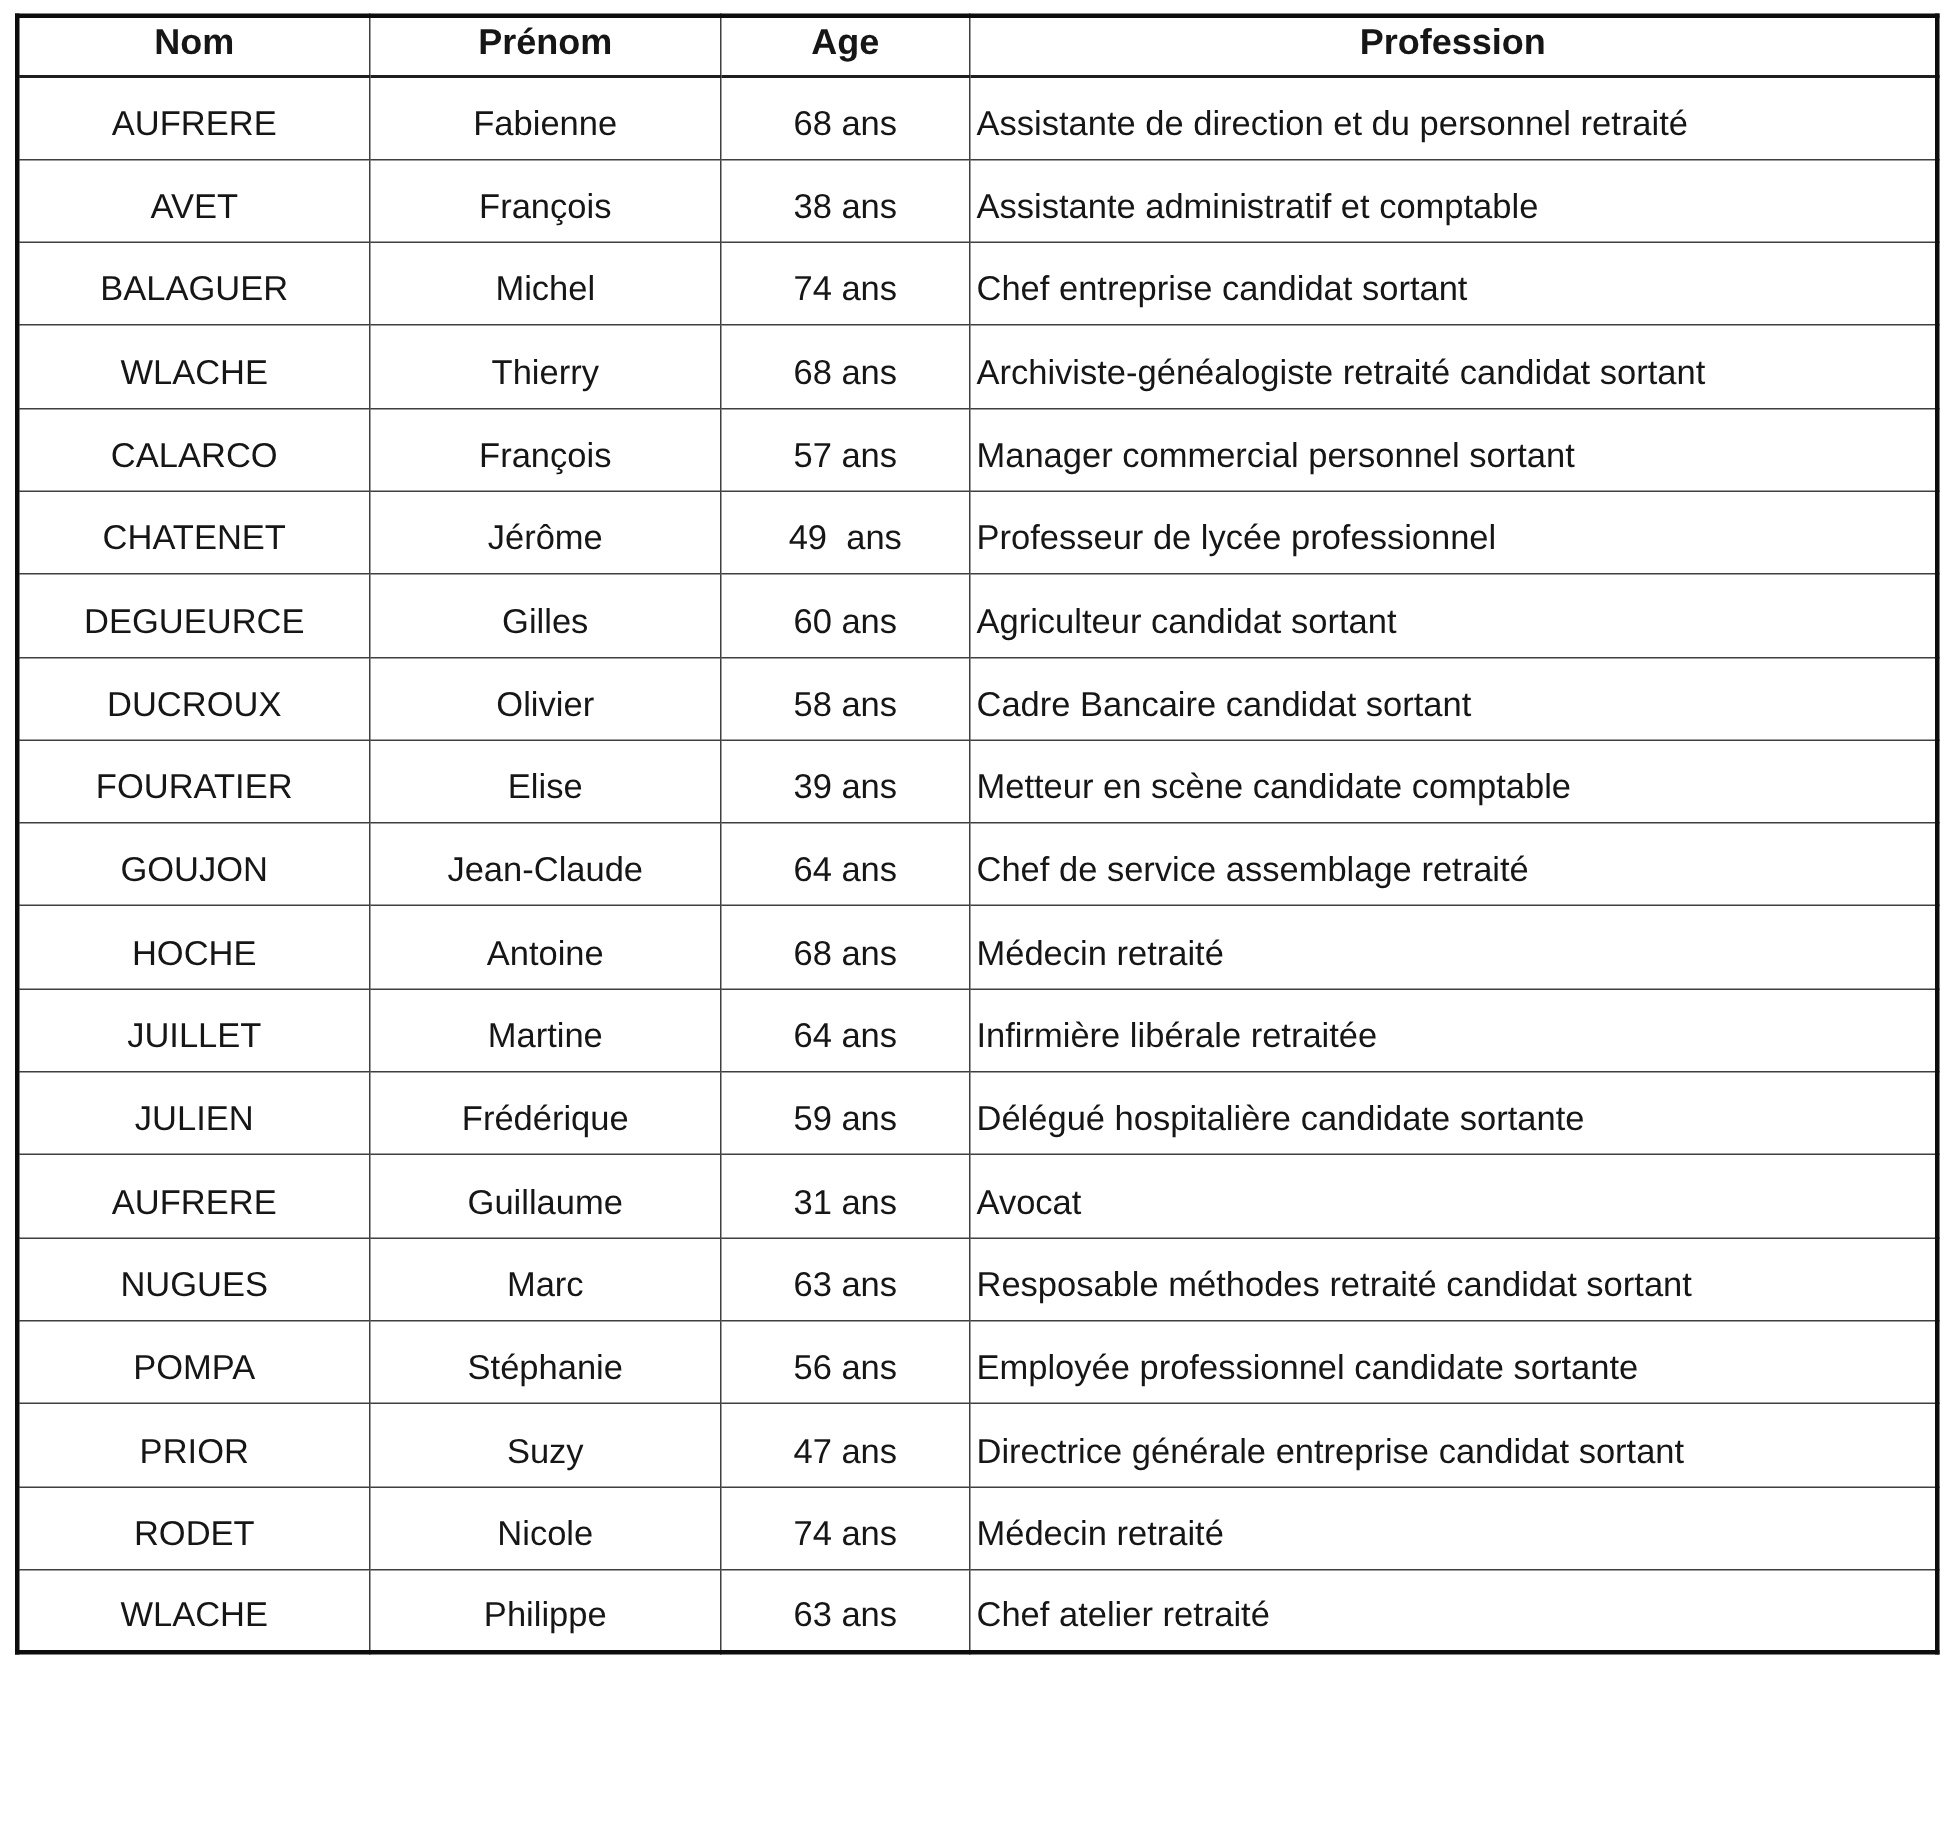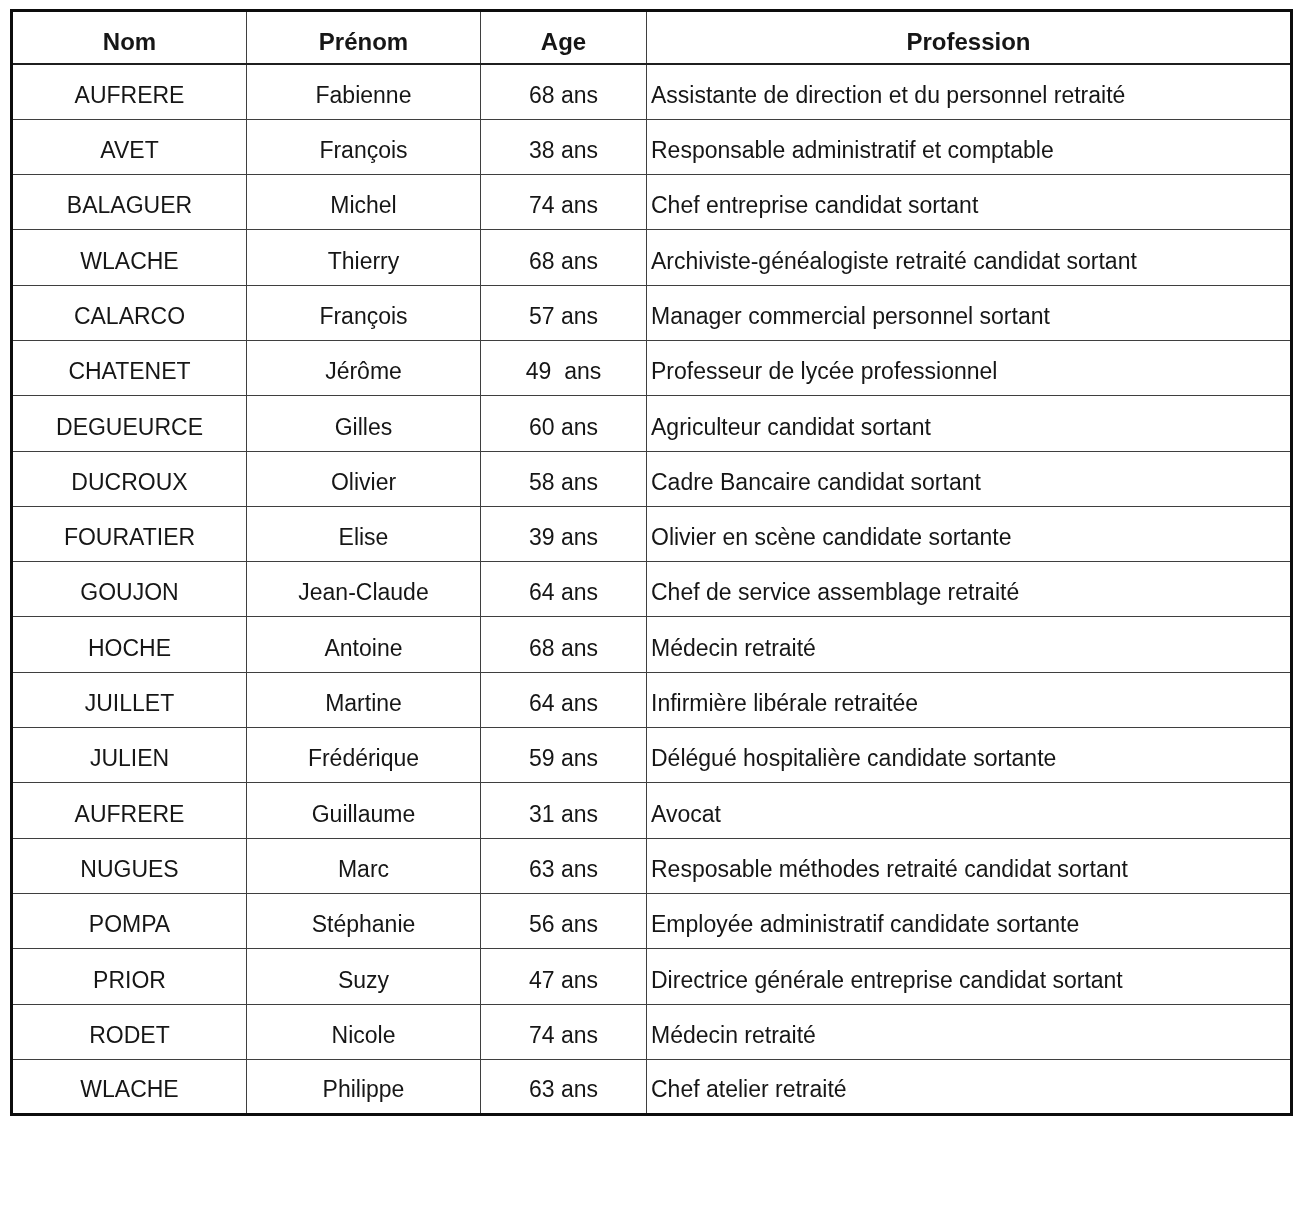--- a/index.html
+++ b/index.html
@@ -35,21 +35,21 @@
     vertical-align: bottom;
     overflow: hidden;
   }
   table.candidates thead tr { height: 39px; }
   table.candidates tbody tr { height: 55.3px; }
 
   table.candidates th {
     font-size: 24px;
     font-weight: bold;
     text-align: center;
-    padding: 16px 4px 7px 4px;
+    padding: 3px 4px 7px 4px;
     border-bottom: 2.5px solid #1f1f1f;
   }
   table.candidates td {
     font-size: 23px;
     font-weight: 400;
     padding: 0 4px 10px 4px;
   }
   td.cell-nom, td.cell-prenom, td.cell-age {
     text-align: center;
   }
@@ -83,21 +83,21 @@
         <tr>
           <td class="cell-nom">AUFRERE</td>
           <td class="cell-prenom">Fabienne</td>
           <td class="cell-age">68 ans</td>
           <td class="cell-profession">Assistante de direction et du personnel retraité</td>
         </tr>
         <tr>
           <td class="cell-nom">AVET</td>
           <td class="cell-prenom">François</td>
           <td class="cell-age">38 ans</td>
-          <td class="cell-profession">Responsable administratif et comptable</td>
+          <td class="cell-profession">Assistante administratif et comptable</td>
         </tr>
         <tr>
           <td class="cell-nom">BALAGUER</td>
           <td class="cell-prenom">Michel</td>
           <td class="cell-age">74 ans</td>
           <td class="cell-profession">Chef entreprise candidat sortant</td>
         </tr>
         <tr>
           <td class="cell-nom">WLACHE</td>
           <td class="cell-prenom">Thierry</td>
@@ -125,21 +125,21 @@
         <tr>
           <td class="cell-nom">DUCROUX</td>
           <td class="cell-prenom">Olivier</td>
           <td class="cell-age">58 ans</td>
           <td class="cell-profession">Cadre Bancaire candidat sortant</td>
         </tr>
         <tr>
           <td class="cell-nom">FOURATIER</td>
           <td class="cell-prenom">Elise</td>
           <td class="cell-age">39 ans</td>
-          <td class="cell-profession">Olivier en scène candidate sortante</td>
+          <td class="cell-profession">Metteur en scène candidate comptable</td>
         </tr>
         <tr>
           <td class="cell-nom">GOUJON</td>
           <td class="cell-prenom">Jean-Claude</td>
           <td class="cell-age">64 ans</td>
           <td class="cell-profession">Chef de service assemblage retraité</td>
         </tr>
         <tr>
           <td class="cell-nom">HOCHE</td>
           <td class="cell-prenom">Antoine</td>
@@ -167,21 +167,21 @@
         <tr>
           <td class="cell-nom">NUGUES</td>
           <td class="cell-prenom">Marc</td>
           <td class="cell-age">63 ans</td>
           <td class="cell-profession">Resposable méthodes retraité candidat sortant</td>
         </tr>
         <tr>
           <td class="cell-nom">POMPA</td>
           <td class="cell-prenom">Stéphanie</td>
           <td class="cell-age">56 ans</td>
-          <td class="cell-profession">Employée administratif candidate sortante</td>
+          <td class="cell-profession">Employée professionnel candidate sortante</td>
         </tr>
         <tr>
           <td class="cell-nom">PRIOR</td>
           <td class="cell-prenom">Suzy</td>
           <td class="cell-age">47 ans</td>
           <td class="cell-profession">Directrice générale entreprise candidat sortant</td>
         </tr>
         <tr>
           <td class="cell-nom">RODET</td>
           <td class="cell-prenom">Nicole</td>

